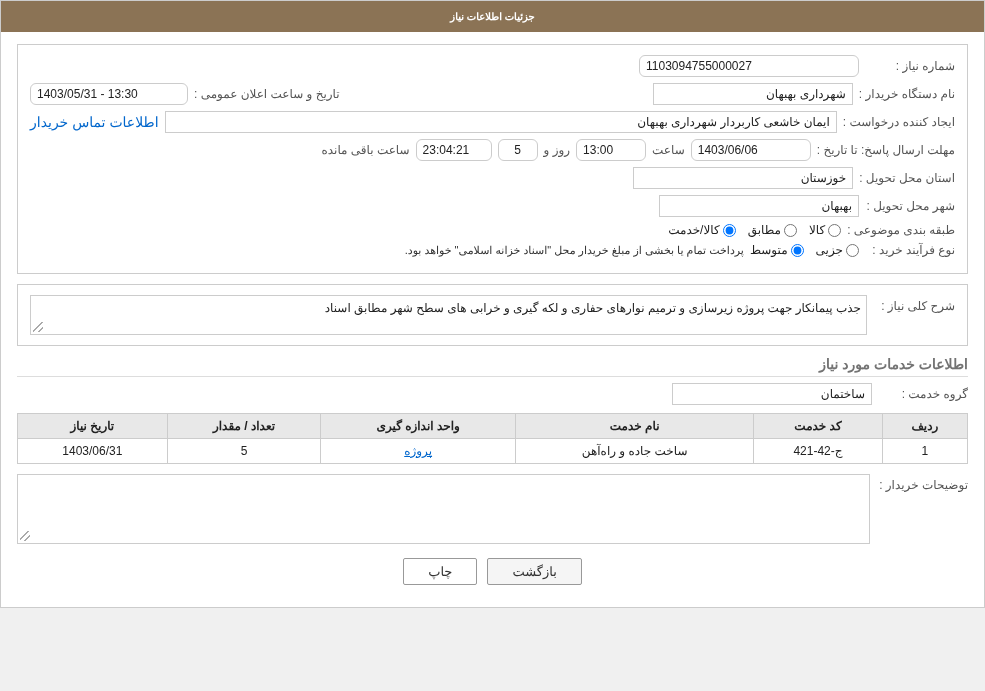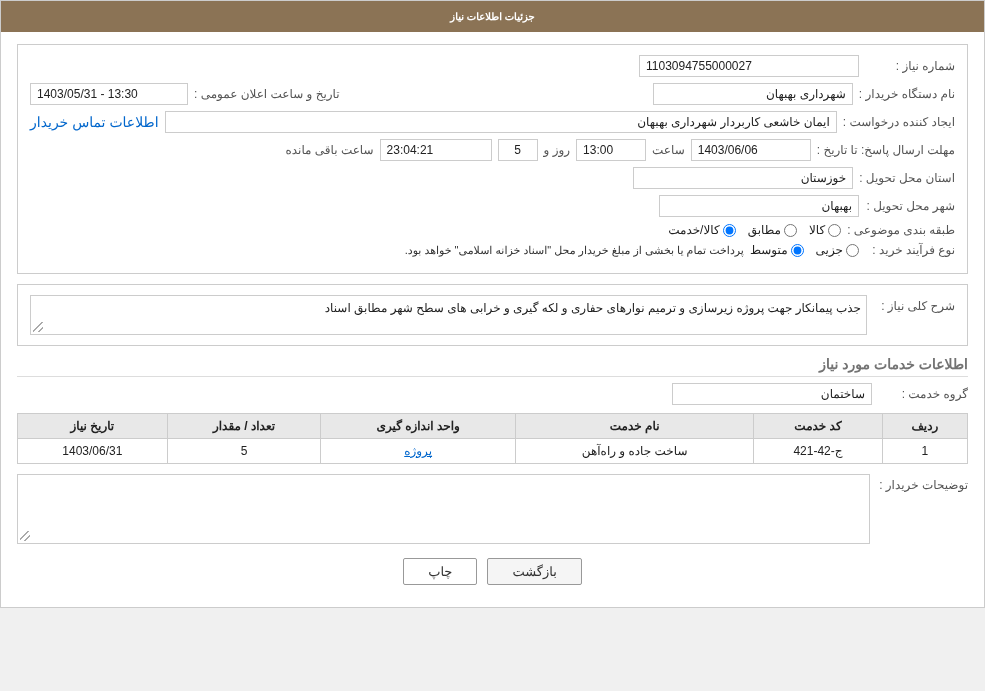--- a/index.html
+++ b/index.html
@@ -47,21 +47,21 @@
       text-align: right;
       font-size: 12px;
     }
     .value-box {
       border: 1px solid #ccc;
       padding: 3px 6px;
       background: #fff;
       min-height: 22px;
       font-size: 12px;
     }
-    .value-box.ltr { direction: ltr; text-align: left; }
+    .value-box.ltr { direction: ltr; text-align: left; border-radius: 6px; }
     .contact-link {
       color: #0066cc;
       cursor: pointer;
       font-size: 14px;
     }
     .inline-label {
       font-size: 12px;
       color: #555;
       white-space: nowrap;
     }
@@ -191,21 +191,21 @@
         <span class="contact-link">اطلاعات تماس خریدار</span>
       </div>
 
       <div class="form-row">
         <span class="label">مهلت ارسال پاسخ: تا تاریخ :</span>
         <div class="value-box ltr" style="width:120px;">1403/06/06</div>
         <span class="inline-label">ساعت</span>
         <div class="value-box ltr" style="width:70px;">13:00</div>
         <span class="inline-label">روز و</span>
         <div class="value-box ltr" style="width:40px; text-align:center;">5</div>
-        <div class="value-box ltr" style="width:112px;">23:04:21</div>
+        <div class="value-box ltr" style="width:76px;">23:04:21</div>
         <span class="inline-label">ساعت باقی مانده</span>
       </div>
 
       <div class="form-row">
         <span class="label">استان محل تحویل :</span>
         <div class="value-box" style="width:220px;">خوزستان</div>
       </div>
 
       <div class="form-row">
         <span class="label">شهر محل تحویل :</span>

